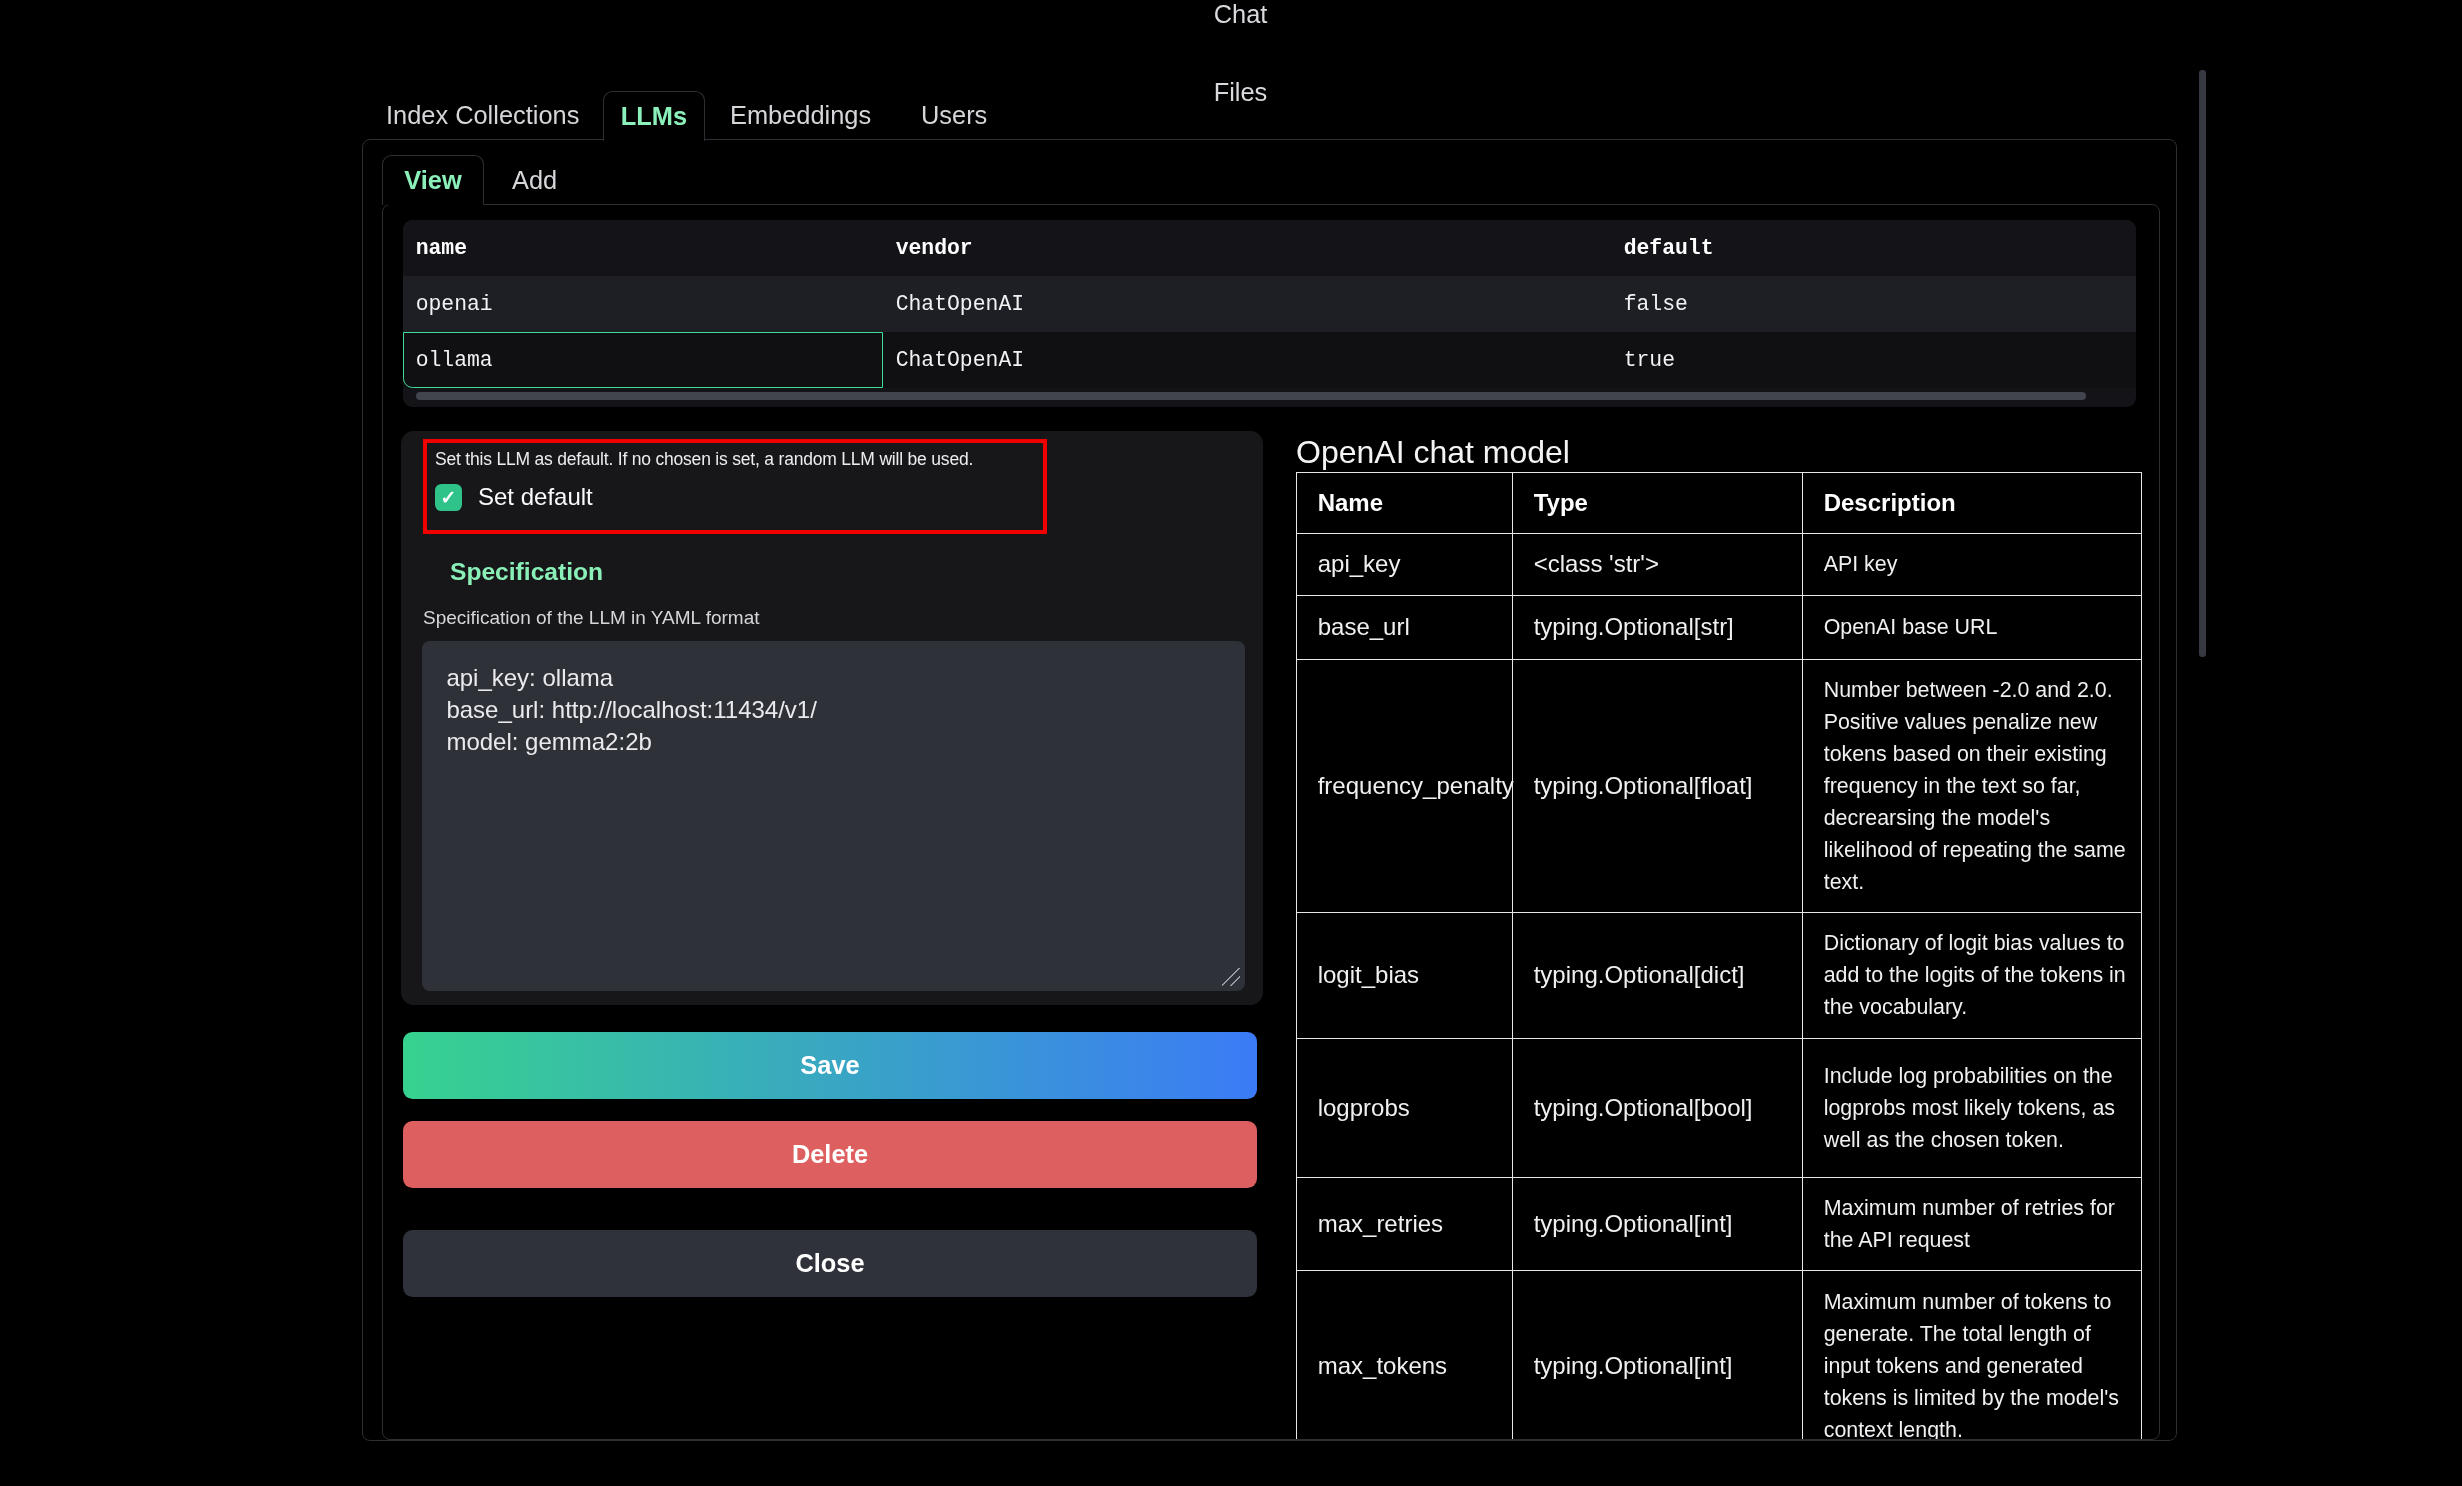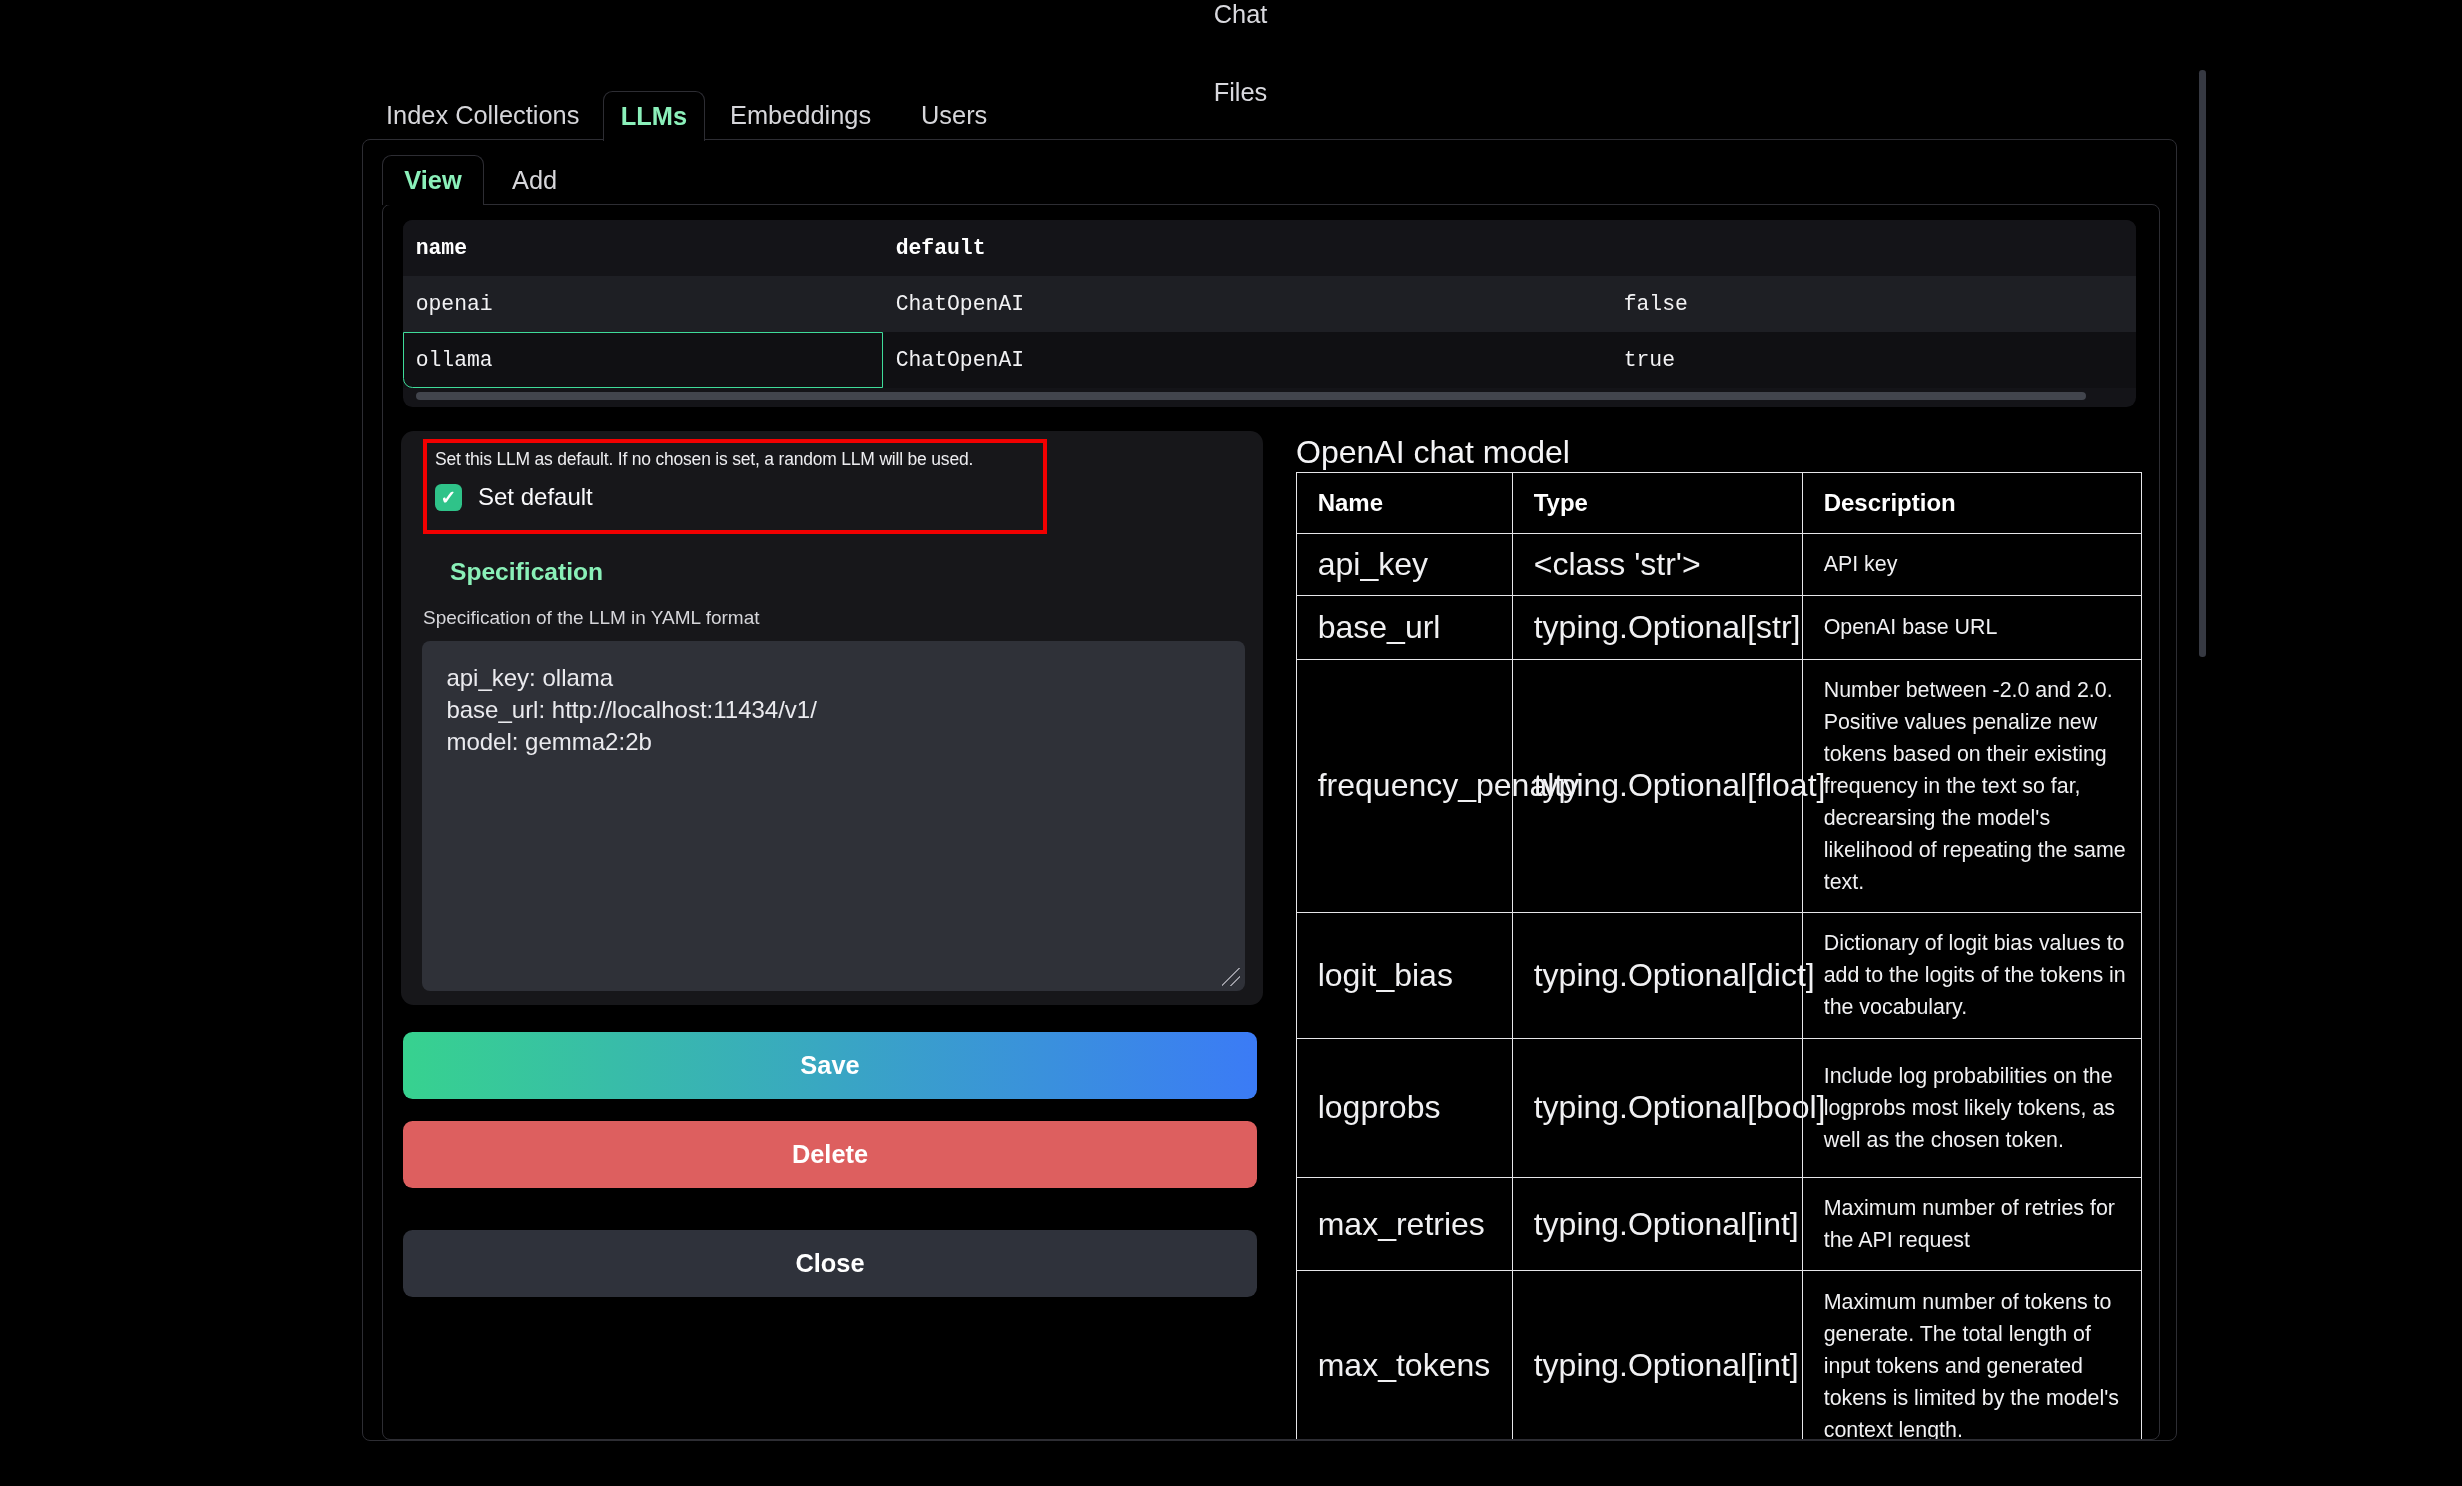--- a/index.html
+++ b/index.html
@@ -78,21 +78,21 @@
   .btn-close { top:1025px; background:#2f323b; }
   
   .model-title { position:absolute; left:913px; top:229px; font-size:32px; color:#f4f4f6; }
   .model-table { position:absolute; left:913px; top:267px; width:845px;
     border-collapse:collapse; table-layout:fixed; }
   .model-table col.c-name { width:216px; } .model-table col.c-type { width:290px; }
   .model-table col.c-desc { width:339px; }
   .model-table th, .model-table td { border:0.8px solid #e6e6e9; vertical-align:middle;
     padding-left:20.7px; padding-right:12.7px; text-align:left; }
   .model-table th { font-size:24px; font-weight:700; color:#fff; }
-  .model-table td { font-size:32px; color:#f0f0f2; }
+  .model-table td { font-size:24px; color:#f0f0f2; }
   .model-table td.desc { font-size:21.4px; line-height:32px; padding-top:14.3px; padding-bottom:14.3px; }
   .mt-r0 { height:61px; } .mt-r1 { height:58px; } .mt-r2 { height:64px; }
   .mt-r3 { height:247px; } .mt-r4 { height:123px; } .mt-r5 { height:139px; }
   .mt-r6 { height:87px; } .mt-r7 { height:179px; }
   
   .v-scrollbar { position:absolute; left:2199px; top:70px; width:7.1px; height:587px;
     background:#363942; border-radius:3.2px; cursor:pointer; }
 </style>
 </head>
 <body>
@@ -121,20 +121,21 @@
     <div class="tab-box" id="subtab-view">
       <span class="tab-active-text" style="color:#8bf0ba;font-weight:700;">View</span>
     </div>
     <span class="tab-label" id="subtab-add">Add</span>
 
     <div class="inner-panel">
 
       <div class="llm-card">
         <div class="llm-grid-row llm-head">
           <div class="llm-cell">name</div>
+          <div class="llm-cell">vendor</div>
           <div class="llm-cell">default</div>
         </div>
         <div class="llm-grid-row llm-row row-even">
           <div class="llm-cell">openai</div>
           <div class="llm-cell">ChatOpenAI</div>
           <div class="llm-cell">false</div>
         </div>
         <div class="llm-grid-row llm-row row-selected">
           <div class="llm-cell">ollama</div>
           <div class="llm-cell">ChatOpenAI</div>

